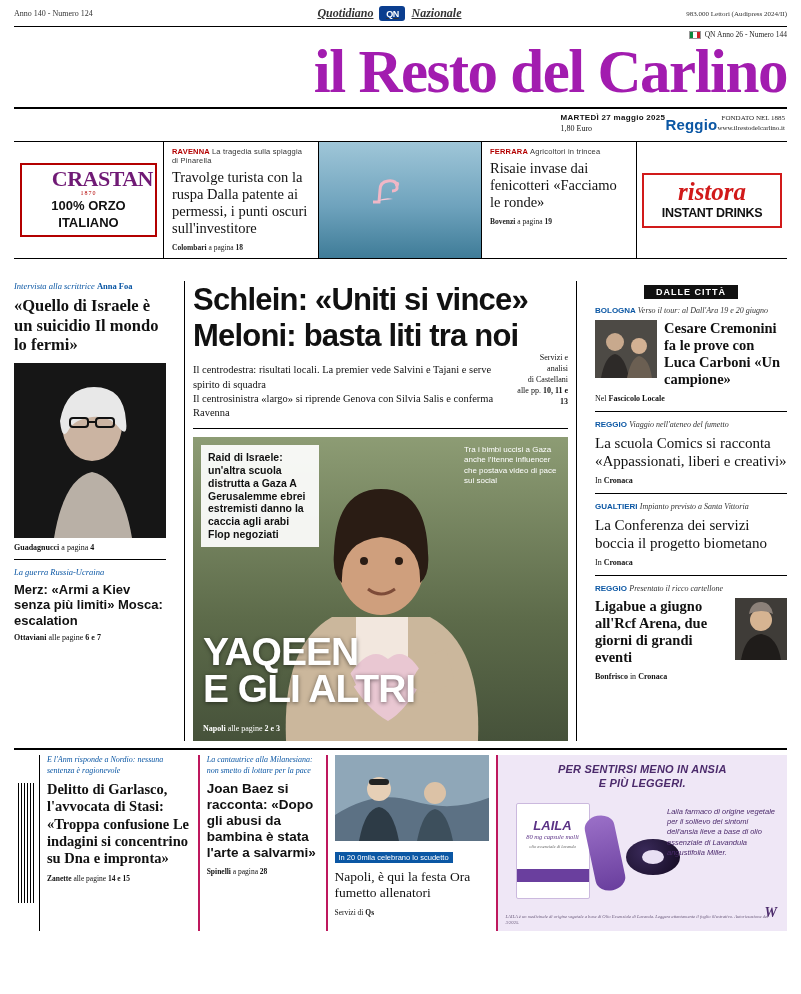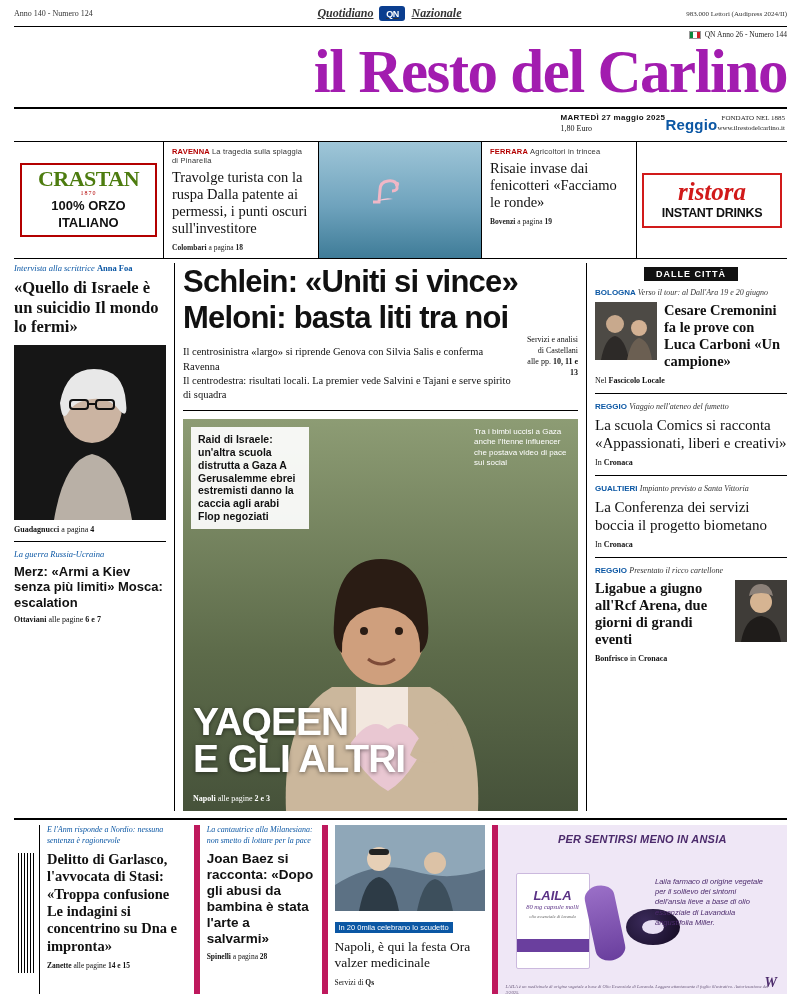--- a/index.html
+++ b/index.html
@@ -43,40 +43,40 @@
   .dateline { display:flex; align-items:center; justify-content:flex-end; padding:4px 2px 4px 2px; }
   .dateline .left { font-size:8px; line-height:1.35; }
   .dateline .left b { font-family:"Liberation Sans",sans-serif; font-size:8px; letter-spacing:0.3px; }
   .edition { font-family:"Liberation Sans",sans-serif; font-weight:bold; color:#0b57a4; font-size:15px; letter-spacing:0.2px; }
   .dateline .right { font-size:7px; text-align:right; color:#222; line-height:1.4; }
 
   
   .promorow { display:flex; gap:0; border-top:1px solid #000; border-bottom:1px solid #000; margin-top:2px; }
   .promo-ad { width:150px; border-right:1px solid #000; padding:6px 6px; display:flex; align-items:center; justify-content:center; }
   .crastan { border:2px solid #b30000; width:100%; text-align:center; padding:3px 2px 5px; }
-  .crastan .brand { font-family:"Liberation Serif",serif; font-weight:bold; color:#4d7c0f; font-size:22px; letter-spacing:-0.5px; line-height:1; }
+  .crastan .brand { font-family:"Liberation Serif",serif; font-weight:bold; color:#701a75; font-size:22px; letter-spacing:-0.5px; line-height:1;text-align:right; }
   .crastan .yr { font-size:6px; color:#b30000; letter-spacing:1px; }
   .crastan .sub { font-family:"Liberation Sans",sans-serif; font-weight:bold; font-size:13px; line-height:1.05; color:#111; margin-top:3px; }
   .promo-cell { flex:1; padding:5px 8px 6px 8px; border-right:1px solid #000; }
   .kicker { font-family:"Liberation Sans",sans-serif; font-size:7.5px; font-weight:bold; letter-spacing:0.2px; }
   .kicker .red { color:#b30000; font-weight:bold; }
   .kicker .grey { color:#333; font-weight:normal; }
   .promo-head { font-size:14.5px; line-height:1.18; margin-top:4px; font-family:"Liberation Serif",serif; }
   .byline { font-size:7.5px; margin-top:6px; color:#222; }
   .byline b { font-weight:bold; }
   .promo-photo { width:163px; border-right:1px solid #000; position:relative; overflow:hidden; }
   .flamingo-bg { position:absolute; inset:0; background:linear-gradient(#9fc6d8,#6fa3bd 55%,#3f7c98); }
   .flamingo { position:absolute; left:44px; top:26px; width:60px; height:40px; }
   .ristora { width:150px; display:flex; align-items:center; justify-content:center; padding:5px; }
   .ristora-box { border:2px solid #d11a1a; width:100%; text-align:center; padding:4px 2px 6px; }
   .ristora-box .r1 { font-family:"Liberation Serif",serif; font-weight:bold; font-style:italic; color:#d11a1a; font-size:25px; line-height:1; }
   .ristora-box .r2 { font-family:"Liberation Sans",sans-serif; font-weight:bold; font-size:12.5px; color:#111; margin-top:2px; letter-spacing:-0.3px;}
 
   
-  .main { display:flex; gap:0; margin-top:4px; }
+  .main { display:flex; gap:10px; margin-top:22px; }
   .col-left { width:160px; padding-right:8px; }
   .col-center { flex:1; padding:0 8px; border-left:1px solid #000; border-right:1px solid #000; }
   .col-right { width:200px; padding-left:8px; }
 
   .headline-main {
     font-family:"Liberation Sans",sans-serif; font-weight:bold;
     font-size:31px; line-height:1.1; letter-spacing:-0.8px; margin:2px 0 0 0;
   }
   .sub-main { font-size:10.5px; line-height:1.35; margin-top:10px; }
   .sub-main .line { display:block; }
@@ -89,21 +89,21 @@
   .lead-kicker b { font-style:normal; font-weight:bold; }
   .quote-head { font-family:"Liberation Serif",serif; font-weight:bold; font-size:16.5px; line-height:1.18; margin-top:5px; }
   .photo-anna { width:100%; height:175px; background:#1b1b1b; margin-top:8px; position:relative; overflow:hidden; }
   .credit { font-size:8px; margin-top:5px; }
   .credit b { font-weight:bold; }
   .hr-l { border-top:1px solid #000; margin:7px 0; }
   .sect-kicker { color:#0b57a4; font-size:8.5px; font-family:"Liberation Serif",serif; font-style:italic; }
   .mini-head { font-family:"Liberation Sans",sans-serif; font-weight:bold; font-size:13px; line-height:1.2; margin-top:5px; }
 
   
-  .photoblock { position:relative; width:100%; height:392px; margin-top:8px; overflow:hidden; background:#701a75; }
+  .photoblock { position:relative; width:100%; height:304px; margin-top:8px; overflow:hidden; background:#701a75; }
   .ph-sky { position:absolute; inset:0; background:linear-gradient(#8d9c74,#5d6b4a 60%,#46523a); }
   .ph-girl { position:absolute; left:50%; transform:translateX(-50%); bottom:0; width:250px; height:300px; }
   .overlay-box {
     position:absolute; left:8px; top:8px; width:118px; background:rgba(255,255,255,0.92);
     padding:6px 7px; font-family:"Liberation Sans",sans-serif; font-weight:bold;
     font-size:10.5px; line-height:1.22; color:#111;
   }
   .overlay-right {
     position:absolute; right:8px; top:8px; width:96px; color:#fff;
     font-family:"Liberation Sans",sans-serif; font-size:8px; line-height:1.28;
@@ -125,21 +125,21 @@
   .r-photo { width:62px; height:58px; background:#555; flex:none; position:relative; overflow:hidden; }
   .r-head { font-family:"Liberation Serif",serif; font-weight:bold; font-size:14.5px; line-height:1.17; }
   .r-note { font-size:8px; margin-top:6px; }
   .r-note b { font-weight:bold; }
   .r-head2 { font-family:"Liberation Serif",serif; font-size:15px; line-height:1.2; margin-top:5px; }
   .hr-r { border-top:1px solid #000; margin:8px 0; }
   .r-photo-sm { width:52px; height:62px; background:#4a4a4a; flex:none; position:relative; overflow:hidden; }
 
   
   .bottom { display:flex; border-top:2px solid #000; margin-top:7px; padding-top:5px; gap:0; }
-  .b-col { padding:0 7px; border-right:6px solid #be185d; }
+  .b-col { padding:0 7px; border-right:2px solid #be185d; }
   .b-col:last-child { border-right:none;font-style:italic; }
   .b-barcode { width:26px; display:flex; align-items:center; justify-content:center; border-right:1px solid #000; }
   .barcode { width:16px; height:120px; background:repeating-linear-gradient(to right,#000 0 1px,#fff 1px 3px,#000 3px 4px,#fff 4px 6px); }
   .b1 { width:160px; }
   .b2 { width:128px; }
   .b3 { width:170px; }
   .b4 { width:290px; border-right:none; padding:0; }
   .b-kicker { font-family:"Liberation Serif",serif; font-style:italic; color:#0b57a4; font-size:8px; line-height:1.3; }
   .b-head { font-family:"Liberation Serif",serif; font-weight:bold; font-size:14.5px; line-height:1.2; margin-top:5px; }
   .b-head-s { font-family:"Liberation Sans",sans-serif; font-weight:bold; font-size:13.5px; line-height:1.18; margin-top:5px; }
@@ -154,21 +154,21 @@
   .ad-top { text-align:center; padding:8px 10px 0; }
   .ad-top .l1 { font-family:"Liberation Sans",sans-serif; font-weight:bold; color:#4b2a6b; font-size:11px; line-height:1.25; letter-spacing:0.2px;}
   .ad-pack { position:absolute; left:18px; top:48px; width:74px; height:96px; background:#fff; border:1px solid #cbb9de; border-radius:2px; }
   .ad-pack .pk-brand { color:#5b3286; font-family:"Liberation Sans",sans-serif; font-weight:bold; font-size:13px; text-align:center; margin-top:14px;}
   .ad-pack .pk-mg { color:#5b3286; font-size:6.5px; text-align:center; }
   .ad-pack .pk-txt { font-size:4.5px; color:#666; text-align:center; margin-top:4px; line-height:1.3; padding:0 5px;}
   .ad-pack .pk-band { position:absolute; left:0; right:0; bottom:16px; height:13px; background:#6a3f9e; }
   .ad-cap { position:absolute; left:92px; top:60px; width:30px; height:76px; background:linear-gradient(#9a6fc7,#6a3f9e); border-radius:15px/12px; transform:rotate(-12deg);}
   .ad-pill { position:absolute; left:128px; top:84px; width:54px; height:36px; border-radius:50%; background:radial-gradient(circle at 35% 35%,#3a2a5a,#12091f); }
   .ad-pill::after { content:""; position:absolute; left:16px; top:11px; width:22px; height:14px; border-radius:50%; background:#e8dff4; }
-  .ad-right { position:absolute; right:24px; top:52px; width:108px; color:#4b2a6b; font-family:"Liberation Sans",sans-serif; font-size:7.5px; line-height:1.35; }
+  .ad-right { position:absolute; right:12px; top:52px; width:108px; color:#4b2a6b; font-family:"Liberation Sans",sans-serif; font-size:7.5px; line-height:1.35; }
   .ad-foot { position:absolute; left:8px; right:8px; bottom:5px; font-size:4.6px; color:#6b5b7c; line-height:1.35; }
   .ad-logo { position:absolute; right:10px; bottom:10px; font-family:"Liberation Serif",serif; font-weight:bold; color:#4b2a6b; font-size:14px; }
 </style>
 </head>
 <body>
 
 <div class="page">
 
   <div class="topstrip">
     <div>Anno 140 - Numero 124</div>
@@ -290,22 +290,22 @@
         <span>alle pagine</span>
         <b>6 e 7</b>
       </div>
     </div>
 
     <div class="col-center">
       <div class="headline-main">Schlein: «Uniti si vince»</div>
       <div class="headline-main">Meloni: basta liti tra noi</div>
       <div class="main-top">
         <div class="sub-main">
+          <span class="line">Il centrodestra: risultati locali. La premier vede Salvini e Tajani e serve spirito di squadra</span>
           <span class="line">Il centrosinistra «largo» si riprende Genova con Silvia Salis e conferma Ravenna</span>
-          <span class="line">Il centrodestra: risultati locali. La premier vede Salvini e Tajani e serve spirito di squadra</span>
         </div>
         <div class="servizi">
           <div>Servizi e analisi</div>
           <div>di Castellani</div>
           <div>
             <span>alle pp.</span>
             <b>10, 11 e 13</b>
           </div>
         </div>
       </div>
@@ -455,31 +455,32 @@
           <circle cx="44" cy="34" r="12" fill="#e6cfb6"></circle>
           <path d="M24 86 q6 -32 20 -34 q14 2 20 34z" fill="#2d3b46"></path>
           <circle cx="100" cy="38" r="11" fill="#dcc2a6"></circle>
           <path d="M82 86 q6 -30 18 -32 q12 2 18 32z" fill="#3d4f5c"></path>
           <rect x="34" y="24" width="20" height="6" rx="3" fill="#222"></rect>
         </svg>
       </div>
       <div style="margin-top:5px">
         <span class="b-tag">In 20 0mila celebrano lo scudetto</span>
       </div>
-      <div class="b-cap">Napoli, è qui la festa Ora valzer medicinale</div>
+      <div class="b-cap">Napoli, è qui la festa Ora fumetto allenatori</div>
       <div class="b-by">
         <span>Servizi di</span>
         <b>Qs</b>
       </div>
     </div>
 
     <div class="b-col b4">
       <div class="ad">
         <div class="ad-top">
           <div class="l1">PER SENTIRSI MENO IN ANSIA</div>
+          <div class="l1">E PIÙ LEGGERI.</div>
         </div>
         <div class="ad-pack">
           <div class="pk-brand">LAILA</div>
           <div class="pk-mg">80 mg capsule molli</div>
           <div class="pk-txt">olio essenziale di lavanda</div>
           <div class="pk-band"></div>
         </div>
         <div class="ad-cap"></div>
         <div class="ad-pill"></div>
         <div class="ad-right">Laila farmaco di origine vegetale per il sollievo dei sintomi dell'ansia lieve a base di olio essenziale di Lavandula angustifolia Miller.</div>

